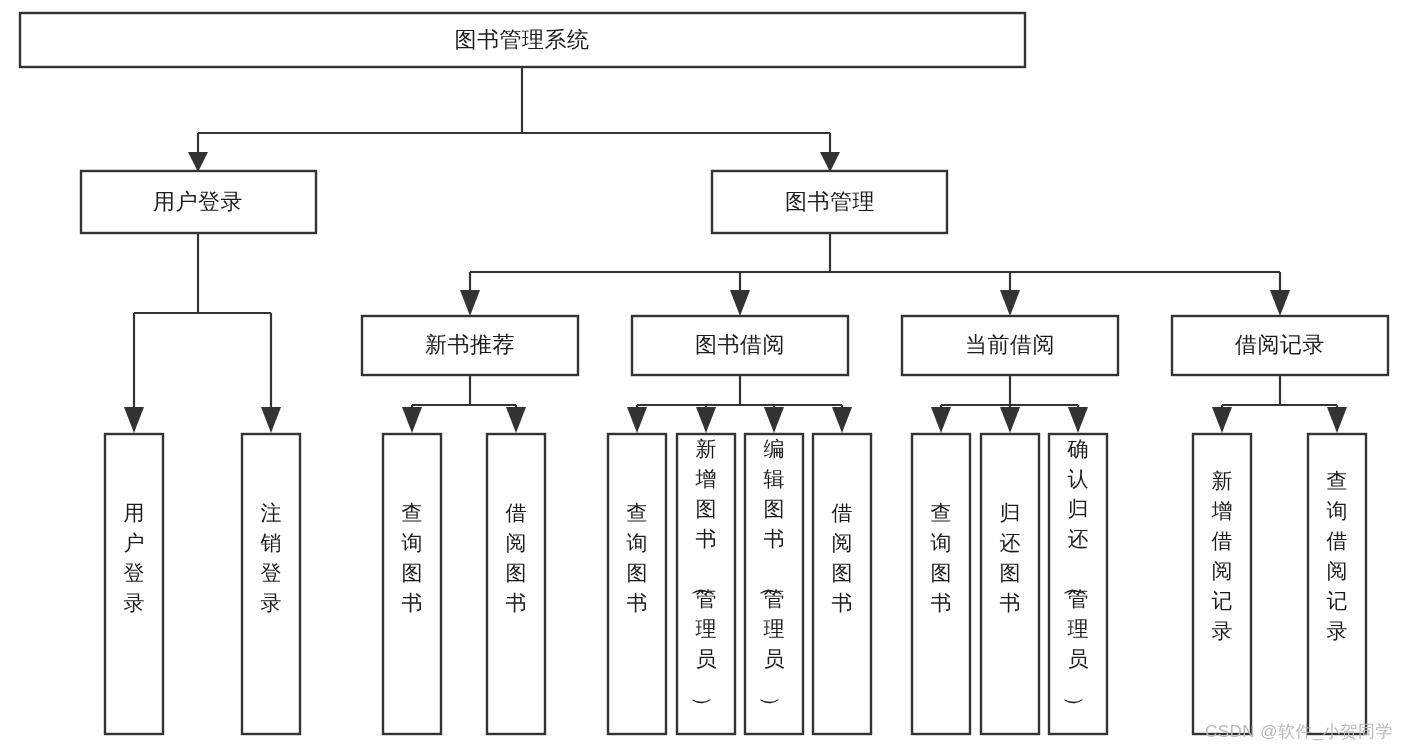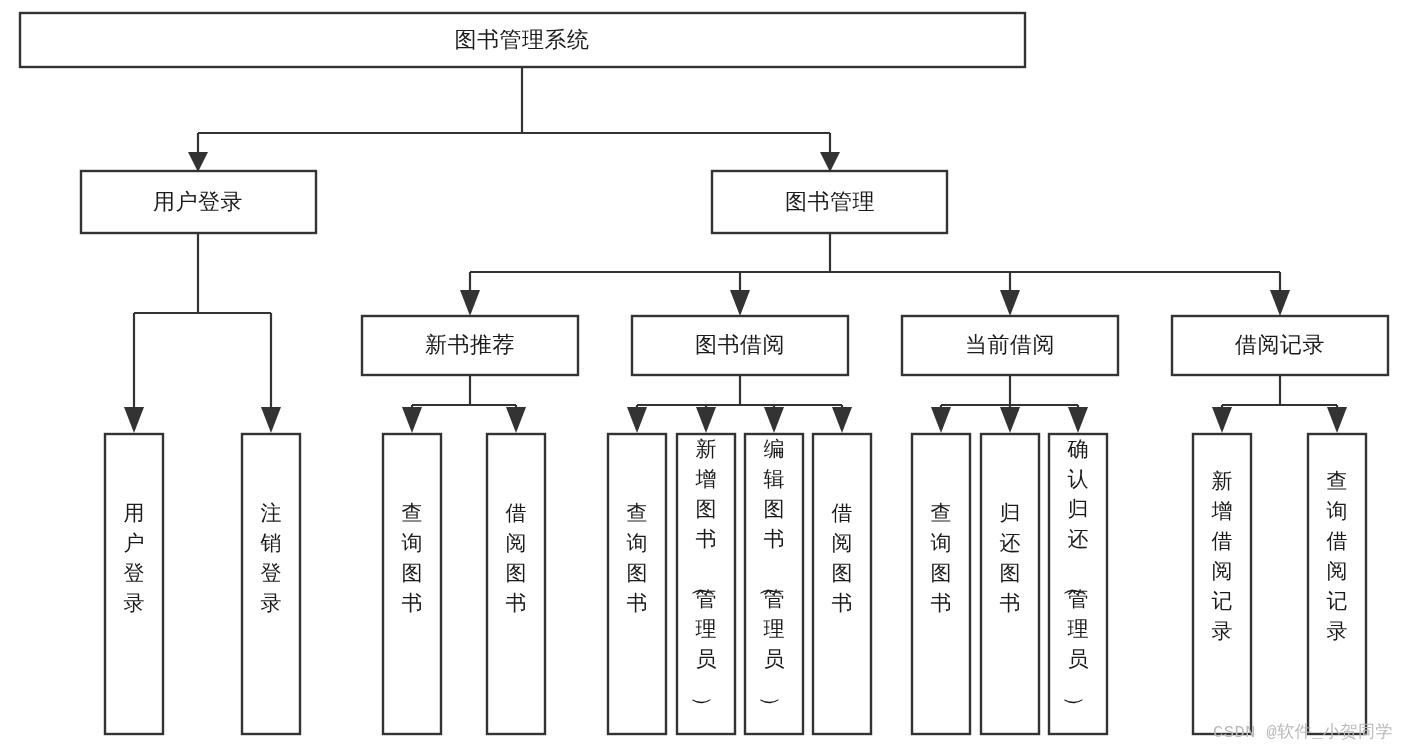--- a/index.html
+++ b/index.html
@@ -56,21 +56,21 @@
     font-family: "DejaVu Sans", "Liberation Sans", sans-serif;
     font-size: 21px;
     fill: #1b1b1b;
     text-anchor: middle;
     letter-spacing: 0px;
   }
   .watermark {
     position: absolute;
     right: 12px;
     bottom: 4px;
-    font-family: Liberation Mono, monospace;
+    font-family: Liberation Sans, sans-serif;
     font-size: 17px;
     color: #b9b9b9;
     white-space: nowrap;
     letter-spacing: 0.5px;
     user-select: none;
   }
 </style>
 </head>
 <body>
 

